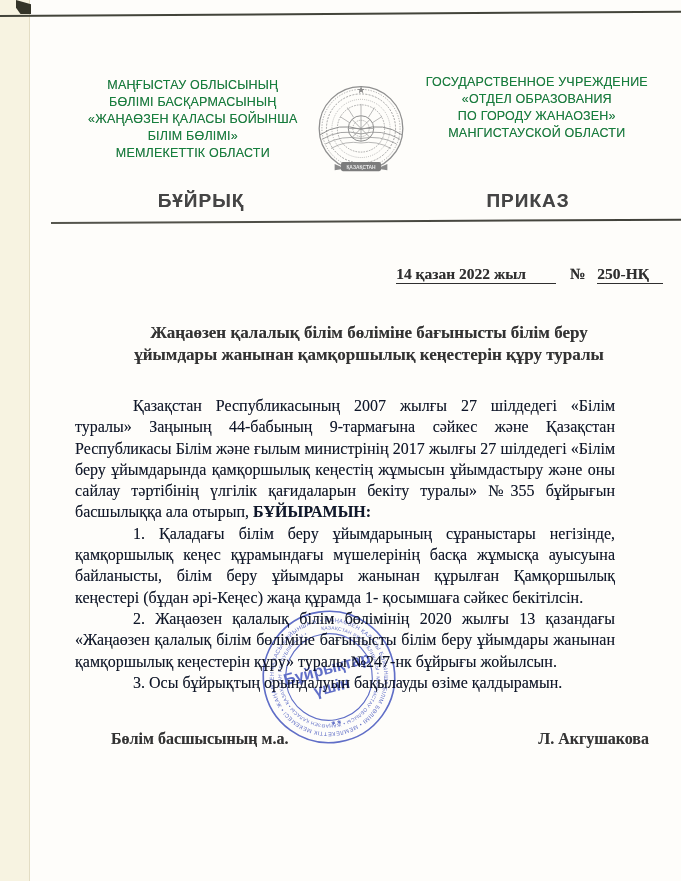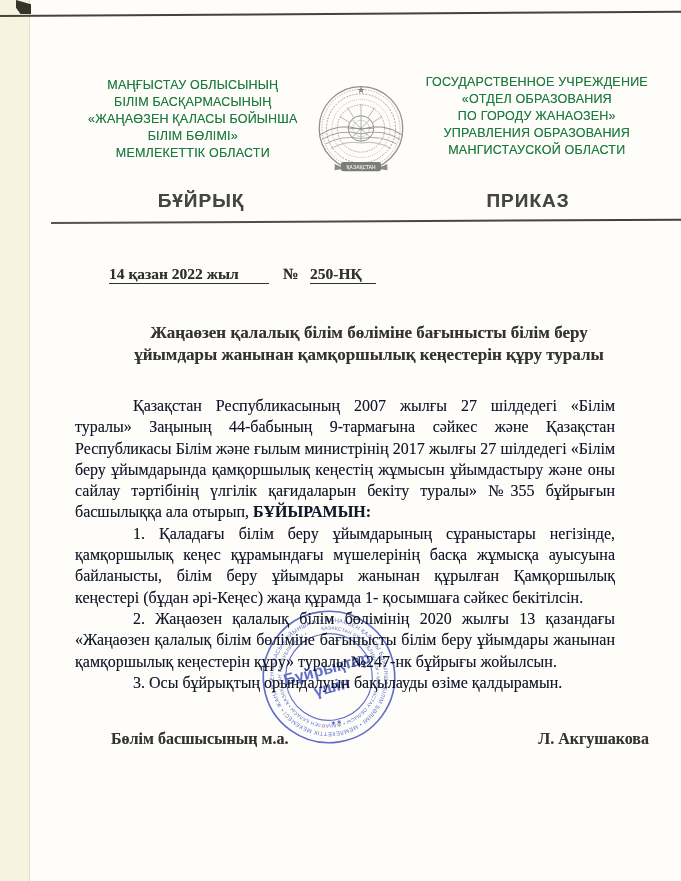--- a/index.html
+++ b/index.html
@@ -34,21 +34,21 @@
     font-size:19px;color:#454545;letter-spacing:1px;}
   .type-kk{width:252px;text-align:center;}
   .type-ru{width:270px;text-align:center;margin-left:auto;}
 
   .rule{margin-top:10px;margin-left:-24px;width:670px;height:2px;
     background:linear-gradient(90deg,#55554d,#3f3f38);
     transform:rotate(-0.3deg);transform-origin:left center;}
 
   
   .date-row{margin-top:41px;margin-left:34px;font-weight:bold;
-    font-size:15.5px;color:#2f2f2f;}
+    font-size:15.5px;color:#2f2f2f;text-align:right;}
   .u{border-bottom:1.6px solid #2f2f2f;padding-bottom:1px;}
   .u-date{padding-right:30px;}
   .u-num{padding-right:14px;}
   .no-label{margin:0 8px 0 10px;}
 
   
   .title{margin-top:39px;text-align:center;font-weight:bold;
     font-size:17px;line-height:22px;color:#333;}
 
   
@@ -75,21 +75,21 @@
 
 <div class="scanner-strip"></div>
 <div class="paper-corner"></div>
 <div class="paper-edge-top"></div>
 
 <div class="doc">
 
   <div class="hdr-row">
     <div class="hdr-col hdr-left">
       <div>МАҢҒЫСТАУ ОБЛЫСЫНЫҢ</div>
-      <div>БІЛІМ БАСҚАРМАСЫНЫҢ</div>
+      <div>БӨЛІМІ БАСҚАРМАСЫНЫҢ</div>
       <div>«ЖАҢАӨЗЕН ҚАЛАСЫ БОЙЫНША</div>
       <div>БІЛІМ БӨЛІМІ»</div>
       <div>МЕМЛЕКЕТТІК ОБЛАСТИ</div>
     </div>
 
     <div class="hdr-center">
 
       <svg class="emblem" width="100" height="110" viewBox="0 0 110 120">
         <g stroke="#8f8f8f" fill="none">
           <circle cx="55" cy="55" r="46" stroke-width="1.4"></circle>
@@ -114,21 +114,20 @@
           <path d="M33,97 L26,94 L26,101 L33,100 Z M77,97 L84,94 L84,101 L77,100 Z" fill="#8a8a8a"></path>
           <text x="55" y="99.4" font-size="5.4" fill="#f2f2f2" text-anchor="middle" font-family="Liberation Sans, sans-serif" font-weight="bold">ҚАЗАҚСТАН</text>
         </g>
       </svg>
     </div>
 
     <div class="hdr-col hdr-right">
       <div>ГОСУДАРСТВЕННОЕ УЧРЕЖДЕНИЕ</div>
       <div>«ОТДЕЛ ОБРАЗОВАНИЯ</div>
       <div>ПО ГОРОДУ ЖАНАОЗЕН»</div>
-      <div>УПРАВЛЕНИЯ ОБРАЗОВАНИЯ</div>
       <div>МАНГИСТАУСКОЙ ОБЛАСТИ</div>
     </div>
   </div>
 
   <div class="type-row">
     <div class="doc-type type-kk">БҰЙРЫҚ</div>
     <div class="doc-type type-ru">ПРИКАЗ</div>
   </div>
 
   <div class="rule"></div>

